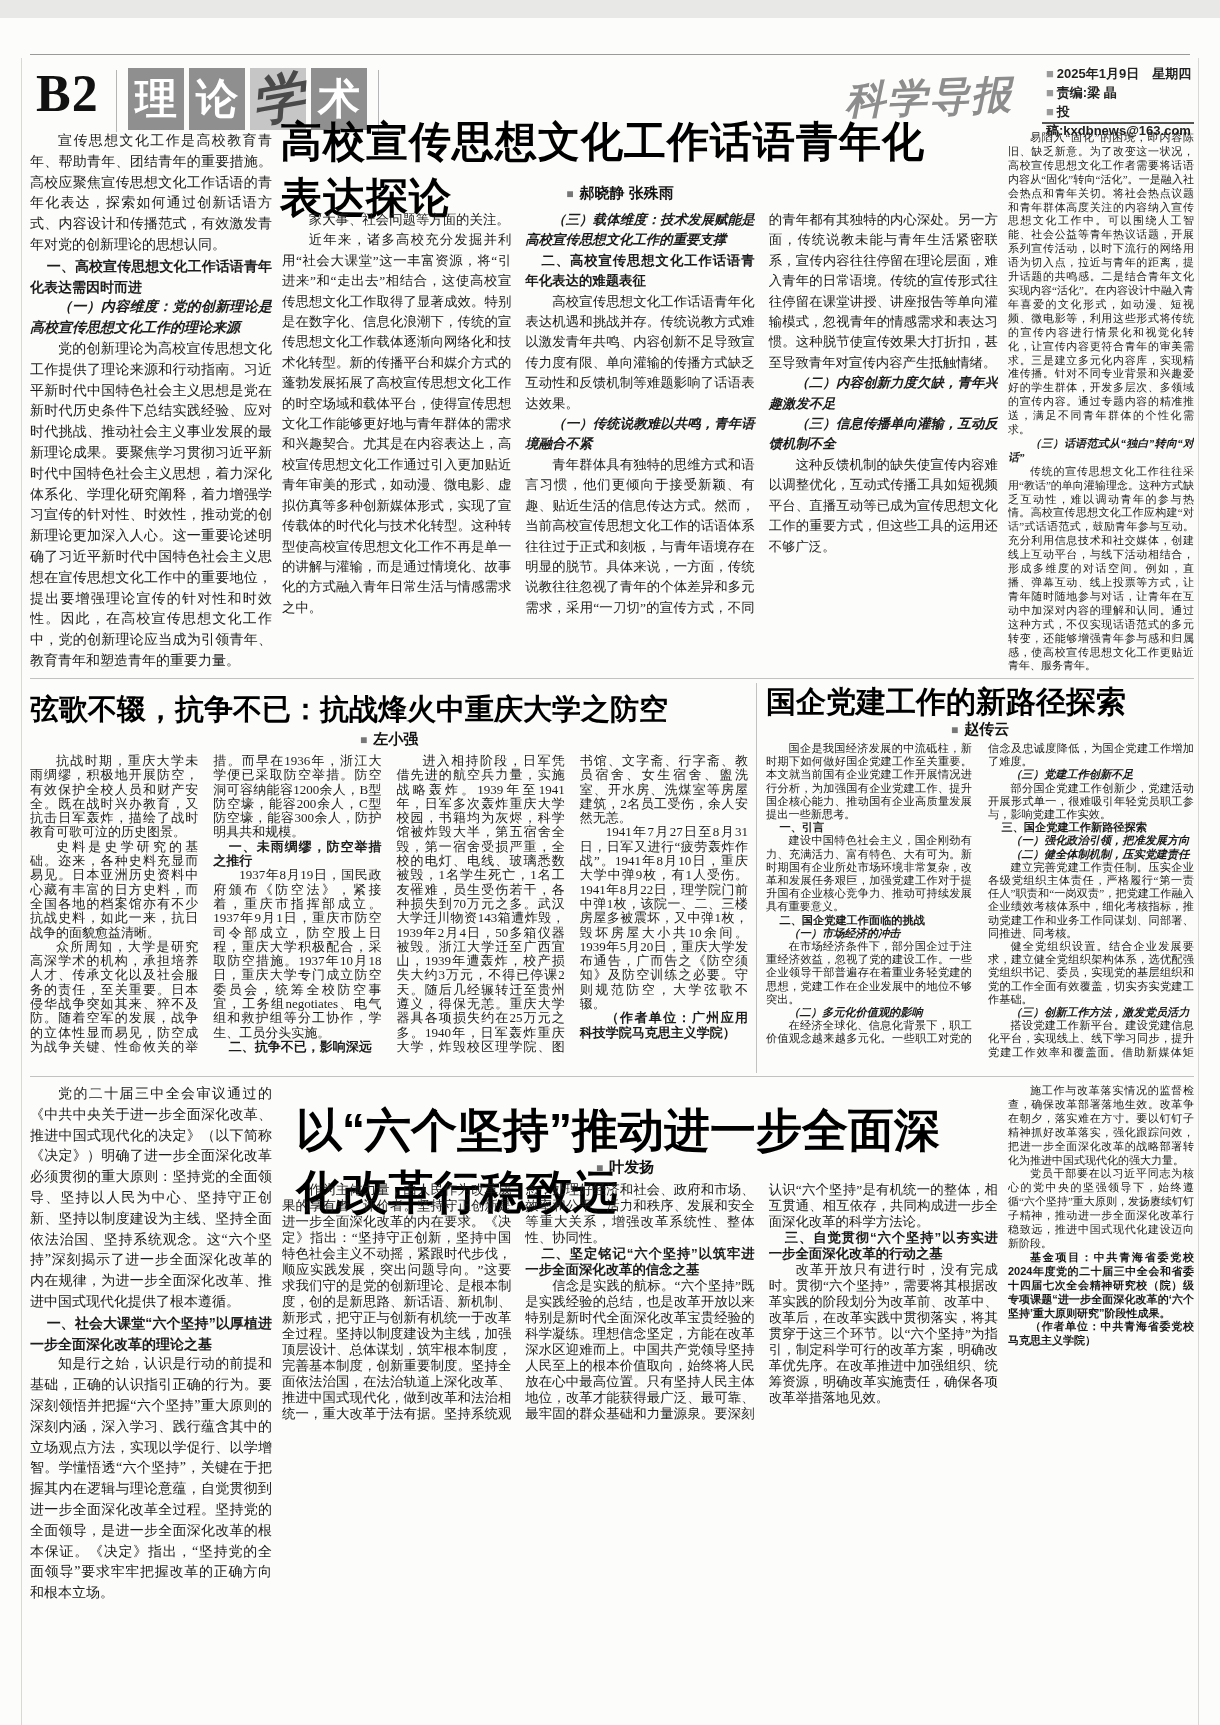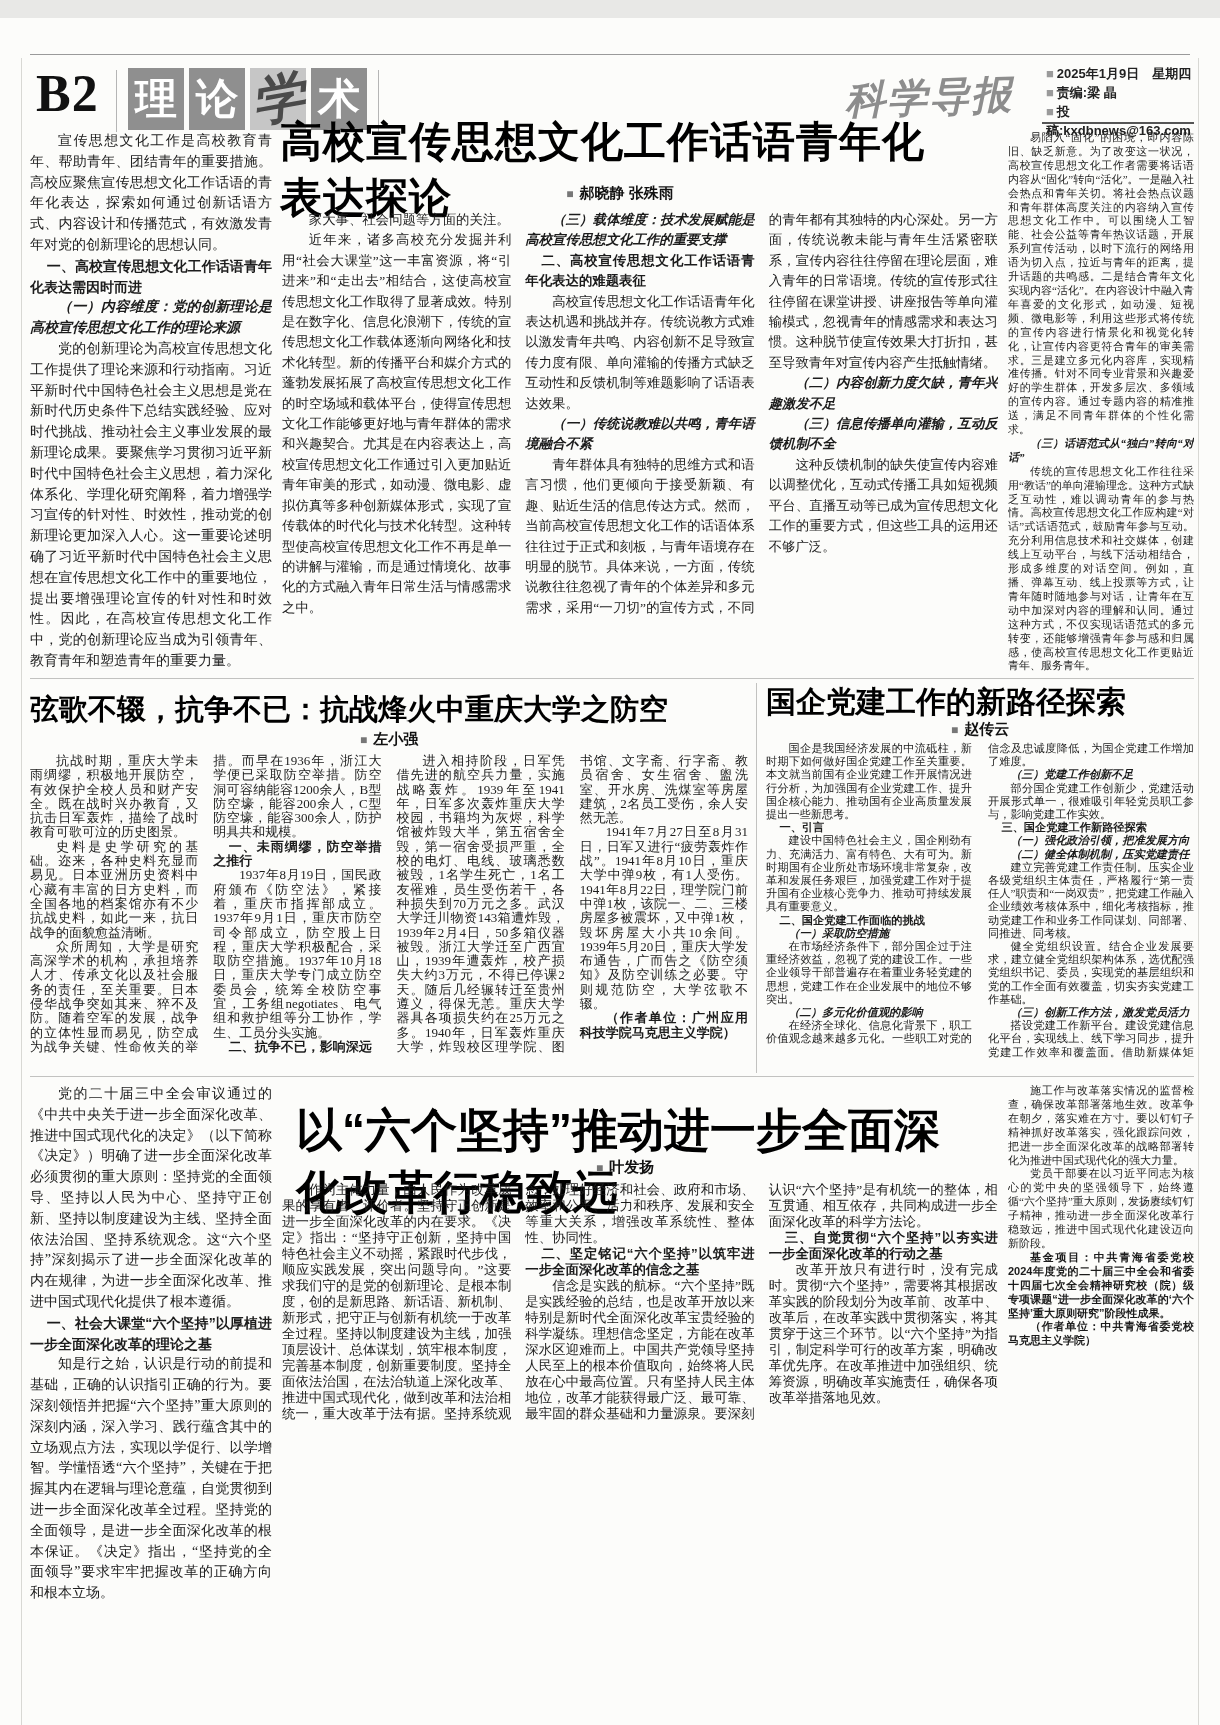--- a/index.html
+++ b/index.html
@@ -116,21 +116,21 @@
 
   <div class="abs title1" style="left:766px;top:664px;width:428px;font-size:30px;">国企党建工作的新路径探索</div>
   <div class="abs byline" style="left:766px;top:702px;width:428px;">
     <span class="sq">■</span><span>赵传云</span>
   </div>
   <div class="abs body clip cols2" style="left:766px;top:724px;width:428px;height:328px;font-size:11.2px;line-height:13.2px;">
       <span class="seg seg-p">国企是我国经济发展的中流砥柱，新时期下如何做好国企党建工作至关重要。本文就当前国有企业党建工作开展情况进行分析，为加强国有企业党建工作、提升国企核心能力、推动国有企业高质量发展提出一些新思考。</span>
       <span class="seg seg-h1">一、引言</span>
       <span class="seg seg-p">建设中国特色社会主义，国企刚劲有力、充满活力、富有特色、大有可为。新时期国有企业所处市场环境非常复杂，改革和发展任务艰巨，加强党建工作对于提升国有企业核心竞争力、推动可持续发展具有重要意义。</span>
       <span class="seg seg-h1">二、国企党建工作面临的挑战</span>
-      <span class="seg seg-h2">（一）采取防空措施</span>
+      <span class="seg seg-h2">（一）市场经济的冲击</span>
       <span class="seg seg-p">在市场经济条件下，部分国企过于注重经济效益，忽视了党的建设工作。一些企业领导干部普遍存在着重业务轻党建的思想，党建工作在企业发展中的地位不够突出。</span>
       <span class="seg seg-h2">（二）多元化价值观的影响</span>
       <span class="seg seg-p">在经济全球化、信息化背景下，职工价值观念越来越多元化。一些职工对党的信念及忠诚度降低，为国企党建工作增加了难度。</span>
       <span class="seg seg-h2">（三）党建工作创新不足</span>
       <span class="seg seg-p">部分国企党建工作创新少，党建活动开展形式单一，很难吸引年轻党员职工参与，影响党建工作实效。</span>
       <span class="seg seg-h1">三、国企党建工作新路径探索</span>
       <span class="seg seg-h2">（一）强化政治引领，把准发展方向</span>
       <span class="seg seg-h2">（二）健全体制机制，压实党建责任</span>
       <span class="seg seg-p">建立完善党建工作责任制。压实企业各级党组织主体责任，严格履行“第一责任人”职责和“一岗双责”，把党建工作融入企业绩效考核体系中，细化考核指标，推动党建工作和业务工作同谋划、同部署、同推进、同考核。</span>
       <span class="seg seg-p">健全党组织设置。结合企业发展要求，建立健全党组织架构体系，选优配强党组织书记、委员，实现党的基层组织和党的工作全面有效覆盖，切实夯实党建工作基础。</span>

